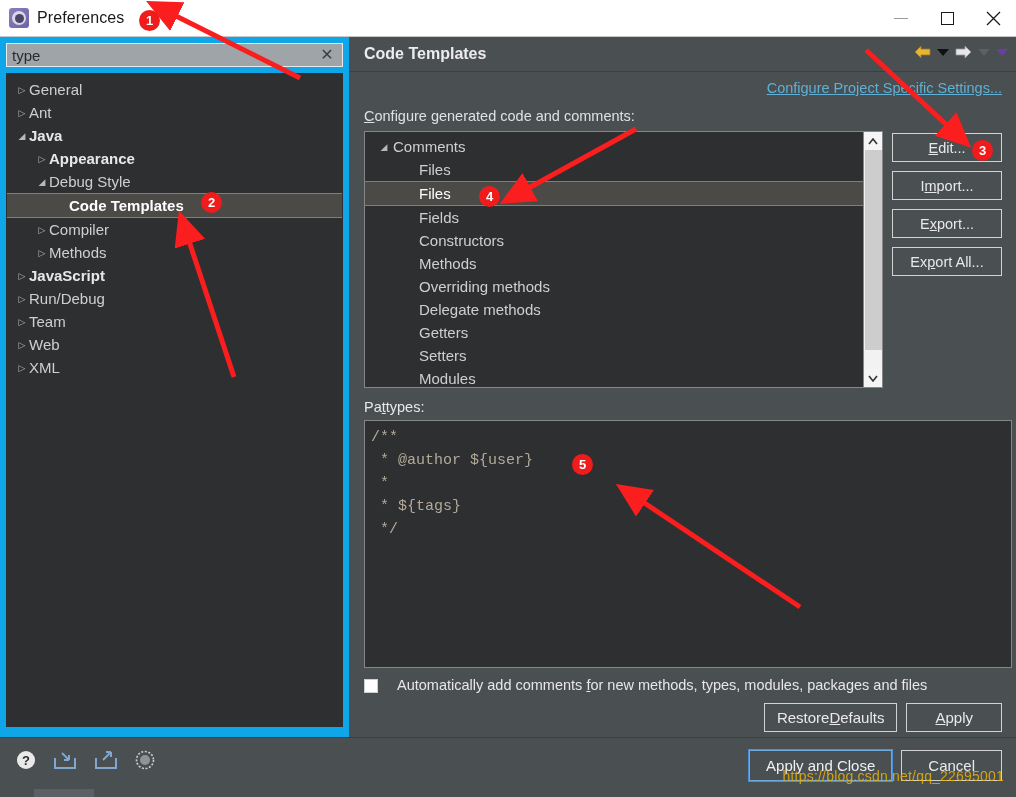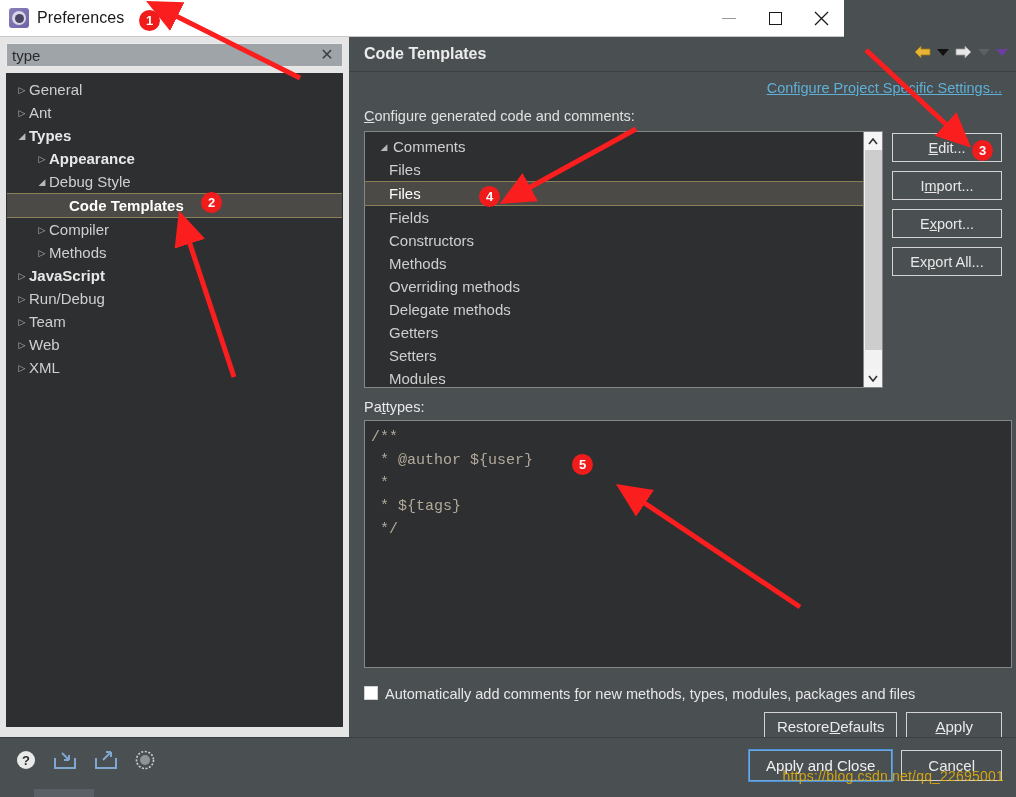--- a/index.html
+++ b/index.html
@@ -9,21 +9,21 @@
     background:#4a4f52;
     font-family:"Liberation Sans", sans-serif;
     font-size:14px;
     color:#d6d6d6;
     overflow:hidden;
     position:relative;
   }
 
   
   #titlebar {
-    position:absolute; left:0; top:0; width:844px; height:37px;
+    position:absolute; left:0; top:0; width:1016px; height:37px;
     background:#ffffff;
     border-bottom:1px solid #c8c8c8;
     display:flex; align-items:center;
   }
   #app-icon {
     width:20px; height:20px; margin-left:9px; margin-right:8px;
     border-radius:3px;
     background:linear-gradient(135deg,#8a7fb8,#6f63a8);
     position:relative; flex:none;
   }
@@ -43,21 +43,21 @@
     color:#333;
   }
   #win-controls { margin-left:auto; display:flex; height:36px; }
   .wb-min { width:14px; height:1px; background:#9a9a9a; }
   .wb-max { width:13px; height:13px; border:1.4px solid #1a1a1a; }
   .wb-close svg { display:block; }
 
   
   #left-panel {
     position:absolute; left:0; top:37px; width:349px; height:700px;
-    background:#e5e5e5;
+    background:#0ea5e9;
     padding:6px 6px 0 6px;
   }
   #search-row { position:relative; height:24px; }
   #search-input {
     width:337px; height:24px;
     background:#9fa4a8;
     border:1px solid #e9e9e9;
     color:#2b2b2b;
     font-size:15px;
     padding:0 26px 0 5px;
@@ -124,21 +124,21 @@
     width:531px; height:257px;
     background:#2e2f31; border:1px solid #868686;
     position:relative; overflow:hidden;
   }
   #tmpl-items { padding-top:3px; }
   .litem {
     height:23px; display:flex; align-items:center; font-size:15px; color:#cfcfcf;
     white-space:nowrap; padding-left:12px;
   }
   .litem .ltwist{ width:14px;text-align:center;font-size:9px;color:#b9b9b9;margin-right:2px;}
-  .litem.child { padding-left:24px; }
+  .litem.child { padding-left:54px; }
   .litem.selected {
     background:#4b4a46; border-top:1px solid #8a8056; border-bottom:1px solid #8a8056;
     height:25px; color:#ffffff;
   }
   #list-scroll {
     position:absolute; right:0; top:0; width:19px; height:255px;
     background:#f2f2f2; border-left:1px solid #868686;
   }
   .sb-arrow { width:18px; height:18px; background:#f5f5f5; display:flex;align-items:center;justify-content:center; }
   #sb-thumb { position:absolute; top:18px; left:1px; width:17px; height:200px; background:#cdcdcd; }
@@ -155,21 +155,21 @@
   #pattern-label { font-size:14.5px; color:#e8e8e8; margin-top:11px; }
   #pattern-box {
     margin-top:5px; width:648px; height:248px;
     background:#2e2f31; border:1px solid #868686;
     padding:5px 0 0 6px;
     font-family:"Liberation Mono", monospace;
     font-size:15px; color:#b3aa9a; line-height:23px;
     white-space:pre; position:relative;
   }
 
-  #auto-row { display:flex; align-items:flex-start; margin-top:18px; gap:7px; }
+  #auto-row { display:flex; align-items:flex-end; margin-top:9px; gap:19px; }
   #auto-check { width:14px; height:14px; background:#ffffff; border:1px solid #cfcfcf; flex:none; }
   #auto-text { font-size:14.5px; color:#e7e7e7; }
   #auto-text u { text-decoration:underline; }
 
   #apply-row { display:flex; justify-content:flex-end; gap:9px; margin-top:10px; }
   .wbtn2 {
     height:29px; background:#4a4f52; border:1px solid #d2d2d2; color:#eaeaea;
     font-size:15px; display:flex; align-items:center; justify-content:center;
     padding:0 12px; cursor:pointer; font-family:"Liberation Sans", sans-serif;
   }
@@ -238,21 +238,21 @@
       <div class="tnode d0">
         <span class="twist">▷</span>
         <span class="tlabel">General</span>
       </div>
       <div class="tnode d0">
         <span class="twist">▷</span>
         <span class="tlabel">Ant</span>
       </div>
       <div class="tnode d0 bold">
         <span class="twist">◢</span>
-        <span class="tlabel">Types</span>
+        <span class="tlabel">Java</span>
       </div>
       <div class="tnode d1 bold">
         <span class="twist">▷</span>
         <span class="tlabel">Appearance</span>
       </div>
       <div class="tnode d1">
         <span class="twist">◢</span>
         <span class="tlabel">Debug Style</span>
       </div>
       <div class="tnode d2 bold selected">

